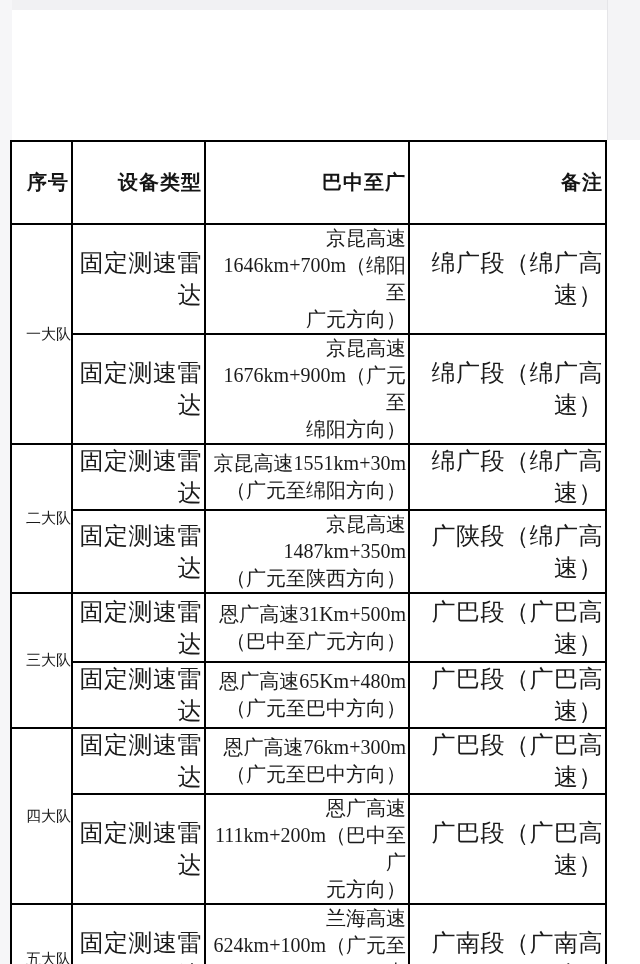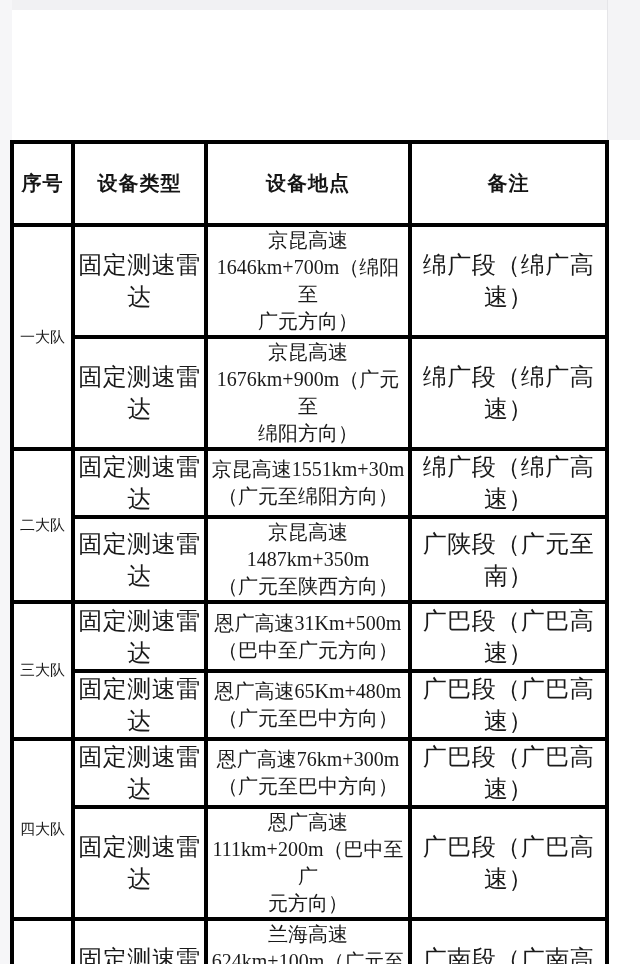--- a/index.html
+++ b/index.html
@@ -31,22 +31,22 @@
     white-space:pre-line;
     color:#161616;
   }
   table.speed-table{
     position:absolute;left:10px;top:140px;
     width:595px;
     border-collapse:collapse;
     table-layout:fixed;
   }
   .speed-table th,.speed-table td{
-    border:4px solid #000000;
-    text-align:center;
+    border:2px solid #000000;
+    text-align:right;
     vertical-align:middle;
     padding:0 2px;
     overflow:hidden;
   }
   .speed-table th{
     font-size:20px;font-weight:700;color:#151515;
     letter-spacing:1px;
   }
   .speed-table td{
     font-size:24px;color:#1a1a1a;
@@ -75,21 +75,21 @@
     <colgroup>
       <col style="width:61px">
       <col style="width:133px">
       <col style="width:204px">
       <col style="width:197px">
     </colgroup>
     <tbody>
       <tr style="height:83px">
         <th>序号</th>
         <th>设备类型</th>
-        <th>设备地点</th>
+        <th>巴中至广</th>
         <th>备注</th>
       </tr>
 
       <tr style="height:82px">
         <td class="cell-unit" rowspan="2">一大队</td>
         <td class="cell-type">固定测速雷达</td>
         <td class="cell-loc">京昆高速
 1646km+700m（绵阳至
 广元方向）</td>
         <td class="cell-note">绵广段（绵广高速）</td>
@@ -106,21 +106,21 @@
         <td class="cell-unit" rowspan="2">二大队</td>
         <td class="cell-type">固定测速雷达</td>
         <td class="cell-loc">京昆高速1551km+30m
 （广元至绵阳方向）</td>
         <td class="cell-note">绵广段（绵广高速）</td>
       </tr>
       <tr style="height:61px">
         <td class="cell-type">固定测速雷达</td>
         <td class="cell-loc">京昆高速1487km+350m
 （广元至陕西方向）</td>
-        <td class="cell-note">广陕段（广元至南）</td>
+        <td class="cell-note">广陕段（绵广高速）</td>
       </tr>
 
       <tr style="height:69px">
         <td class="cell-unit" rowspan="2">三大队</td>
         <td class="cell-type">固定测速雷达</td>
         <td class="cell-loc">恩广高速31Km+500m
 （巴中至广元方向）</td>
         <td class="cell-note">广巴段（广巴高速）</td>
       </tr>
       <tr style="height:56px">

